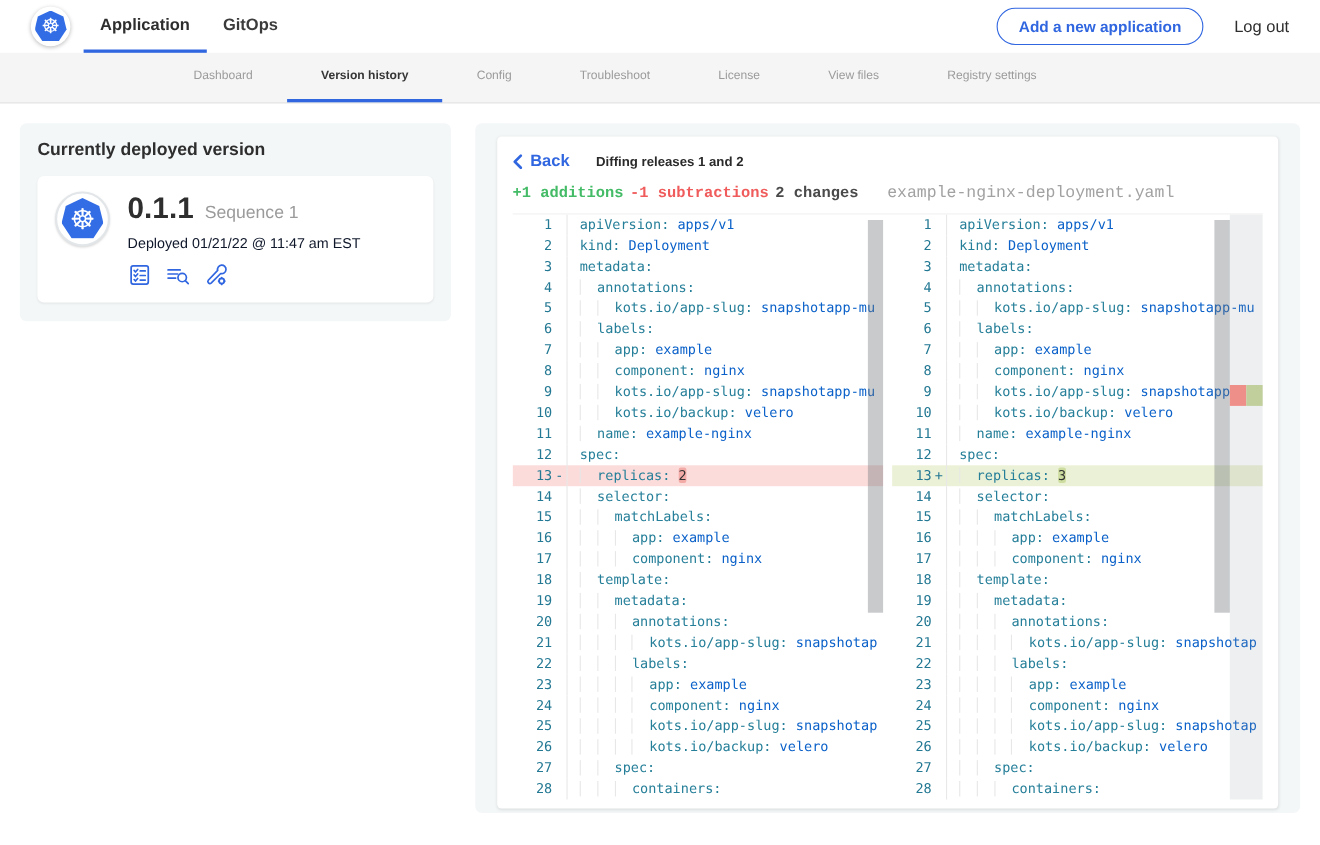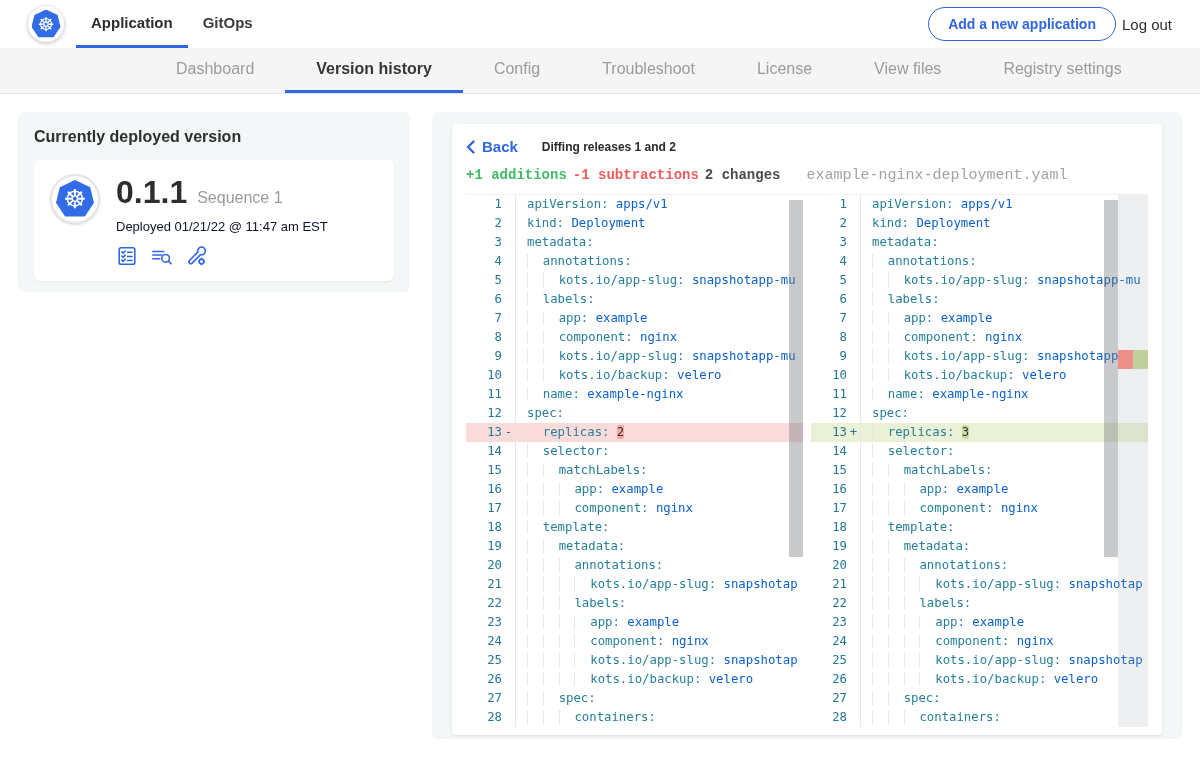--- a/index.html
+++ b/index.html
@@ -10,46 +10,46 @@
   .topnav { height: 48px; display: flex; align-items: stretch; padding: 0 28px; background: #fff; }
   .logo-wrap { align-self: center; width: 36px; height: 36px; border-radius: 50%; background: #fff;
     box-shadow: 0 1px 4px rgba(0,0,0,.28); display: flex; align-items: center; justify-content: center; }
   .hept { background: #326de6; clip-path: polygon(50% 0, 90% 19%, 100% 60%, 76% 96%, 24% 96%, 0 60%, 10% 19%);
     display: flex; align-items: center; justify-content: center; color: #fff; }
   .logo-wrap .hept { width: 29px; height: 29px; font-size: 19px; }
   .toptabs { display: flex; margin-left: 12px; }
   .toptab { display: flex; align-items: center; padding: 0 15px; font-weight: bold; font-size: 15px;
     color: #3b3b3b; border-bottom: 3px solid transparent; cursor: pointer; }
   .toptab.active { color: #2e2e2e; border-bottom-color: #3066e0; }
-  .top-right { margin-left: auto; display: flex; align-items: center; gap: 6px; }
+  .top-right { margin-left: auto; display: flex; align-items: center; gap: 28px; }
   .add-btn { border: 1px solid #3066e0; color: #3066e0; background: #fff; font-weight: bold;
     font-size: 14px; border-radius: 17px; padding: 8px 19px; cursor: pointer; font-family: inherit; }
   .logout { font-size: 15px; color: #2e2e2e; cursor: pointer; }
 
   
   .subnav { height: 46px; background: #f5f5f5; border-bottom: 1px solid #e3e3e3;
     display: flex; align-items: stretch; padding-left: 145px; }
-  .subtab { display: flex; align-items: center; padding: 0 31px; font-size: 16px; color: #9b9b9b;
+  .subtab { display: flex; align-items: center; padding: 0 31px; font-size: 11px; color: #9b9b9b;
     border-bottom: 3px solid transparent; cursor: pointer; }
   .subtab.active { color: #363636; font-weight: bold; border-bottom-color: #3066e0; }
 
   
   main { display: flex; gap: 22px; padding: 18px; }
 
   .deploy-card { width: 392px; flex: none; background: #f4f7f8; border-radius: 6px; padding: 16px;
     height: 180px; }
   .deploy-card h2 { font-size: 16px; font-weight: bold; color: #2e2e2e; margin-bottom: 14px; }
   .version-card { background: #fff; border-radius: 6px; padding: 14px 16px; display: flex; gap: 16px;
     box-shadow: 0 1px 2px rgba(0,0,0,.06); }
   .k8s-badge { width: 50px; height: 50px; flex: none; border-radius: 50%; background: #fff;
     border: 2px solid #e2e6e9; box-shadow: 0 1px 2px rgba(0,0,0,.15);
     display: flex; align-items: center; justify-content: center; }
   .k8s-badge .hept { width: 38px; height: 38px; font-size: 26px; }
   .vrow { display: flex; align-items: baseline; gap: 10px; }
-  .vnum { font-size: 32px; font-weight: bold; color: #2e2e2e; }
+  .vnum { font-size: 27px; font-weight: bold; color: #2e2e2e; }
   .vseq { font-size: 16px; color: #9b9b9b; }
   .vdep { margin-top: 8px; font-size: 13px; color: #0f172a; }
   .vicons { margin-top: 11px; display: flex; gap: 12px; align-items: center; }
   .vicons svg { cursor: pointer; }
 
   
   .diff-card { flex: 1; background: #f4f7f8; border-radius: 6px; padding: 12px 20px 4px; height: 627px; }
   .diff-inner { background: #fff; border-radius: 4px; box-shadow: 0 1px 3px rgba(0,0,0,.10);
     padding: 14px 14px 0; height: 100%; overflow: hidden; }
   .diff-header { display: flex; align-items: center; gap: 24px; }

